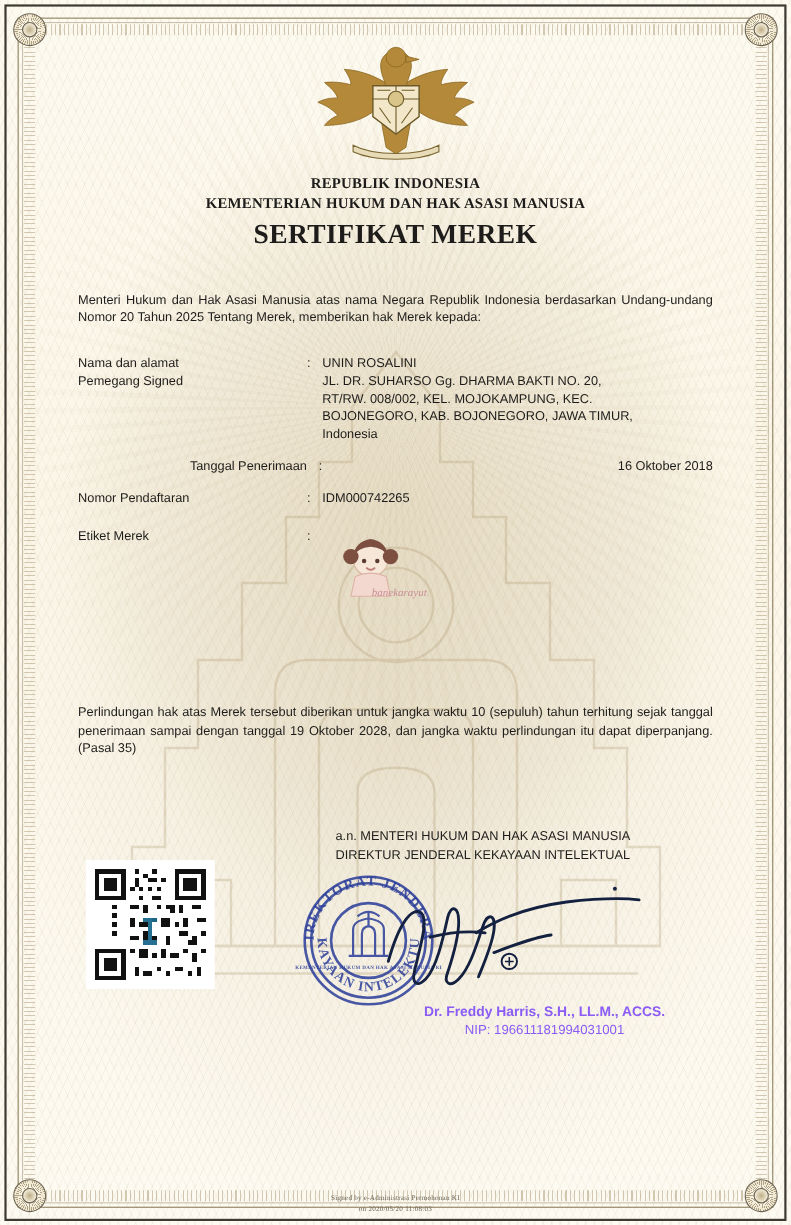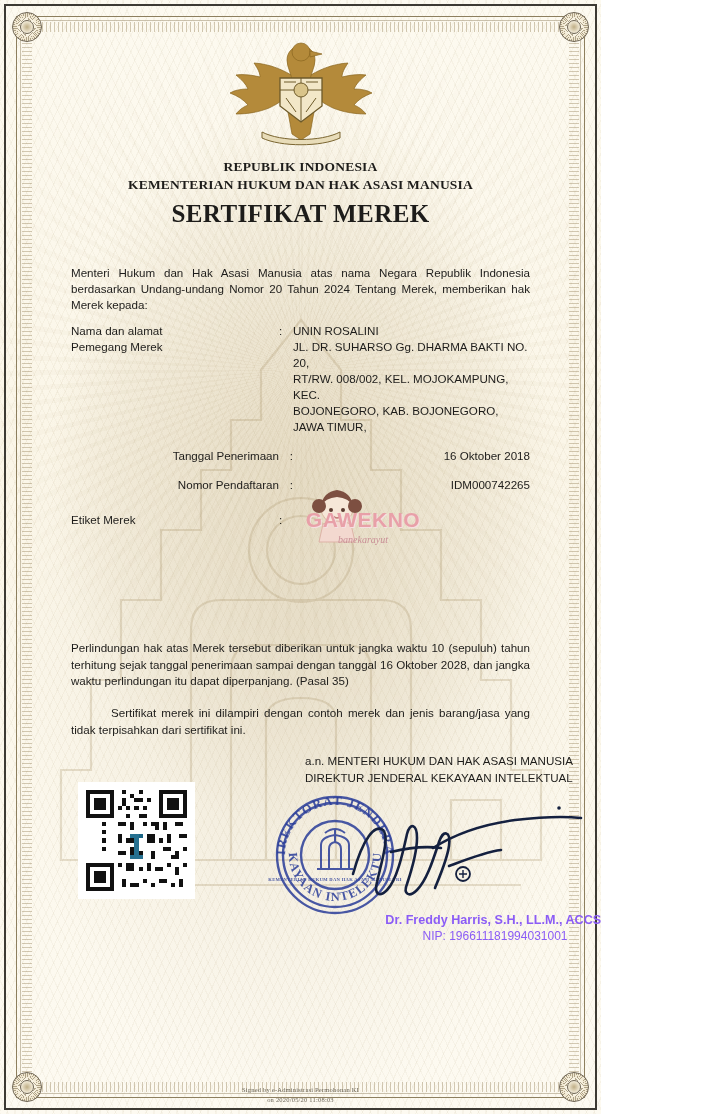--- a/index.html
+++ b/index.html
@@ -5,21 +5,21 @@
   html, body {
     margin: 0;
     padding: 0;
     background: #ffffff;
   }
   body {
     font-family: "Liberation Sans", sans-serif;
   }
   #page {
     position: relative;
-    width: 601px;
+    width: 719px;
     height: 1114px;
     overflow: hidden;
     background: #fdf9ee;
     box-sizing: border-box;
   }
   
   .bg-wash {
     position: absolute;
     inset: 0;
     background:
@@ -382,49 +382,50 @@
         </g>
 
         <path d="M36 98 C55 108 95 108 114 98 L114 104 C95 113 55 113 36 104 Z" fill="#e8dcb8" stroke="#7a6530" stroke-width="1"></path>
       </svg>
     </div>
 
     <div class="hdr hdr-line1">REPUBLIK INDONESIA</div>
     <div class="hdr hdr-line2">KEMENTERIAN HUKUM DAN HAK ASASI MANUSIA</div>
     <div class="hdr hdr-title">SERTIFIKAT MEREK</div>
 
-    <div class="intro">Menteri Hukum dan Hak Asasi Manusia atas nama Negara Republik Indonesia berdasarkan Undang-undang Nomor 20 Tahun 2024 Tentang Merek, memberikan hak Merek kepada:</div>
+    <div class="intro">Menteri Hukum dan Hak Asasi Manusia atas nama Negara Republik Indonesia berdasarkan Undang-undang Nomor 20 Tahun 2025 Tentang Merek, memberikan hak Merek kepada:</div>
 
     <div class="fields">
 
       <div class="frow">
         <div class="flabel">
           <span>Nama dan alamat</span>
-          <span>Pemegang Merek</span>
+          <span>Pemegang Signed</span>
         </div>
         <div class="fcolon">:</div>
         <div class="fvalue">
           <span>UNIN ROSALINI</span>
           <span>JL. DR. SUHARSO Gg. DHARMA BAKTI NO. 20,</span>
           <span>RT/RW. 008/002, KEL. MOJOKAMPUNG, KEC.</span>
           <span>BOJONEGORO, KAB. BOJONEGORO, JAWA TIMUR,</span>
+          <span>Indonesia</span>
         </div>
       </div>
 
       <div class="frow" style="margin-top:6px;text-align:right;">
         <div class="flabel">
           <span>Tanggal Penerimaan</span>
         </div>
         <div class="fcolon">:</div>
         <div class="fvalue">
           <span>16 Oktober 2018</span>
         </div>
       </div>
 
-      <div class="frow" style="margin-top:5px;text-align:right;">
+      <div class="frow" style="margin-top:5px;">
         <div class="flabel">
           <span>Nomor Pendaftaran</span>
         </div>
         <div class="fcolon">:</div>
         <div class="fvalue">
           <span>IDM000742265</span>
         </div>
       </div>
 
       <div class="frow" style="margin-top:19px;align-items:flex-end;">
@@ -448,29 +449,25 @@
             <circle cx="26" cy="24" r="7" fill="#7d4f41"></circle>
             <circle cx="62" cy="24" r="7" fill="#7d4f41"></circle>
             <circle cx="38" cy="28" r="2" fill="#5a3a30"></circle>
             <circle cx="50" cy="28" r="2" fill="#5a3a30"></circle>
             <path d="M40 34 Q44 38 48 34" stroke="#c07a76" stroke-width="1.6" fill="none"></path>
 
             <path d="M30 42 Q44 36 58 42 L62 60 L26 60 Z" fill="#f3d8cf" stroke="#ddb3a6" stroke-width="1"></path>
           </g>
         </svg>
       </div>
-      <div class="etiket-text">GAWEKNO</div>
       <div class="etiket-sub">banekarayut</div>
     </div>
 
-    <div class="para para1">Perlindungan hak atas Merek tersebut diberikan untuk jangka waktu 10 (sepuluh) tahun terhitung sejak tanggal penerimaan sampai dengan tanggal 16 Oktober 2028, dan jangka waktu perlindungan itu dapat diperpanjang. (Pasal 35)</div>
-
-    <div class="para para2">
-      <span class="indent"></span><span>Sertifikat merek ini dilampiri dengan contoh merek dan jenis barang/jasa yang tidak terpisahkan dari sertifikat ini.</span>
-    </div>
+    <div class="para para1">Perlindungan hak atas Merek tersebut diberikan untuk jangka waktu 10 (sepuluh) tahun terhitung sejak tanggal penerimaan sampai dengan tanggal 19 Oktober 2028, dan jangka waktu perlindungan itu dapat diperpanjang. (Pasal 35)</div>
+
 
     <div class="sign-block">
       <div>a.n. MENTERI HUKUM DAN HAK ASASI MANUSIA</div>
       <div>DIREKTUR JENDERAL KEKAYAAN INTELEKTUAL</div>
     </div>
 
     <div class="qr">
       <svg viewBox="0 0 29 29" width="117" height="117" shape-rendering="crispEdges" aria-hidden="true">
         <rect x="0" y="0" width="29" height="29" fill="#ffffff"></rect>
         <g fill="#111111">

